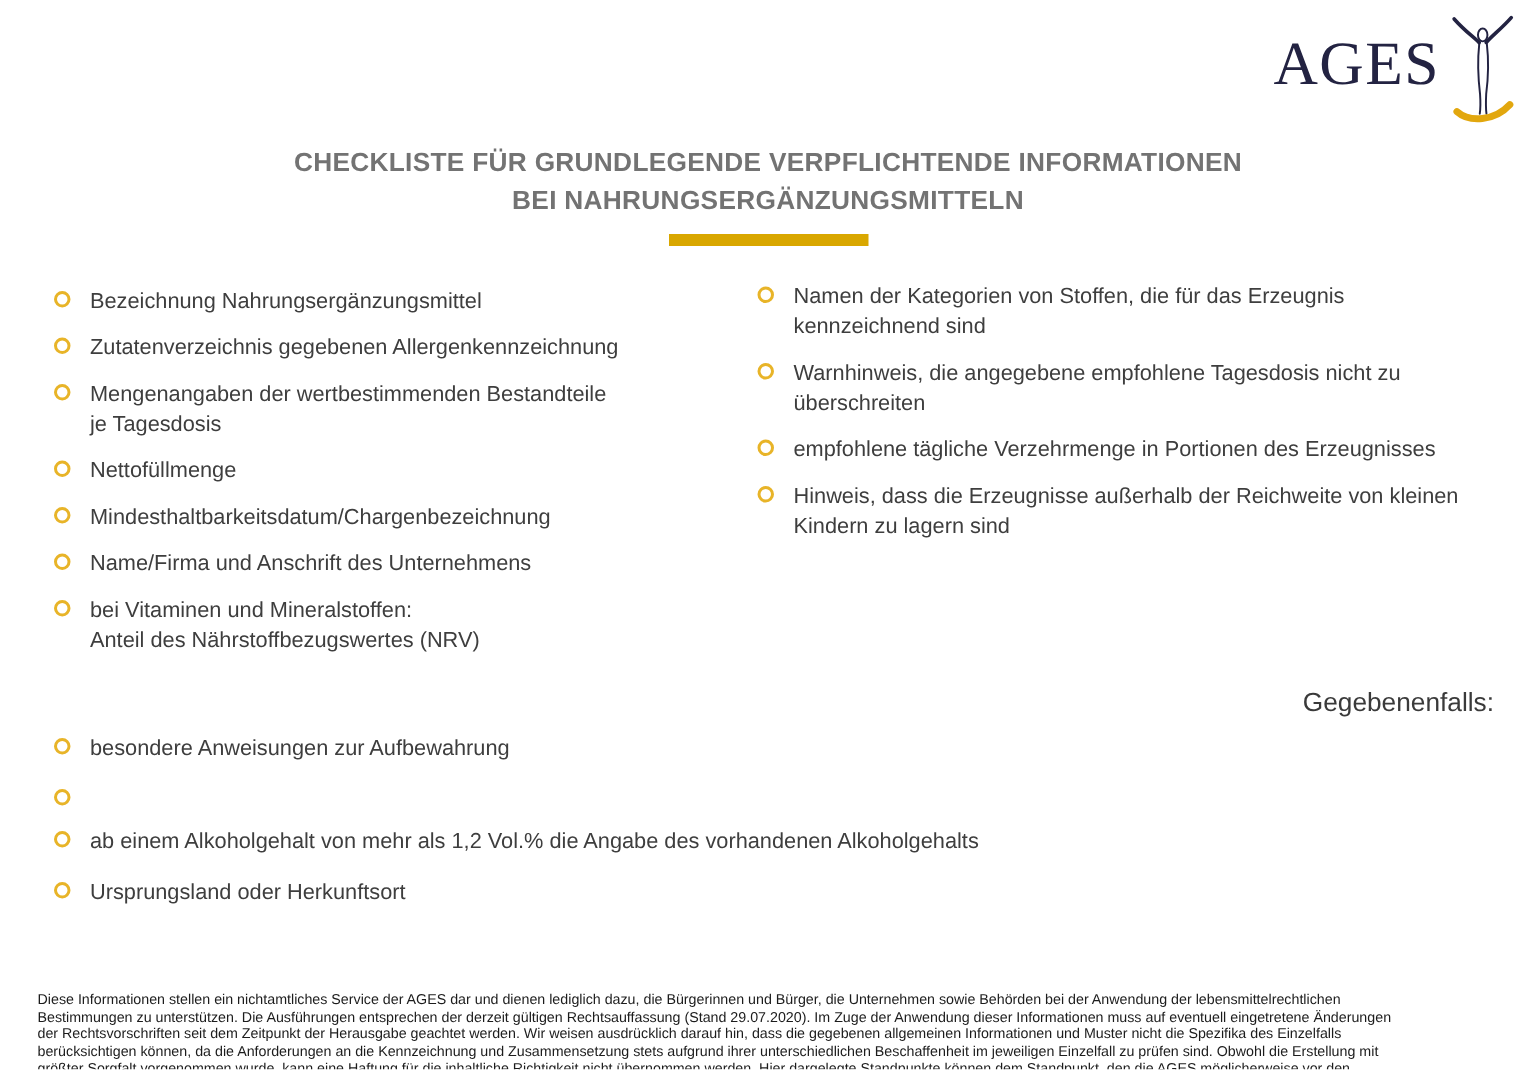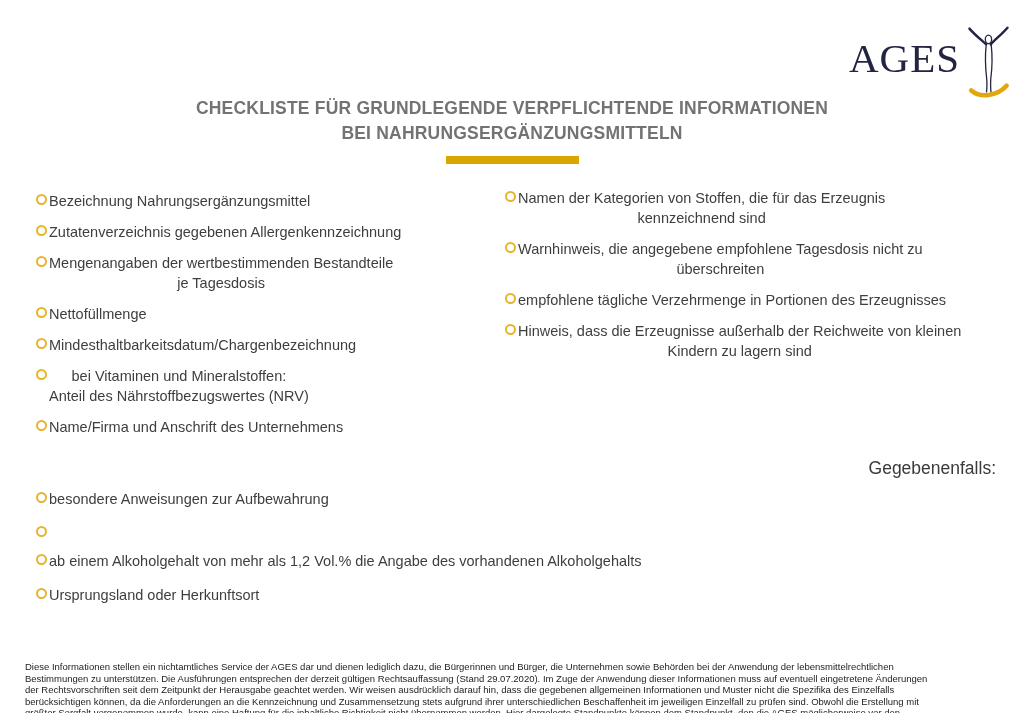--- a/index.html
+++ b/index.html
@@ -1,36 +1,36 @@
 <!DOCTYPE html>
 <html><head>
 <meta charset="utf-8">
 <style>
   * { margin:0; padding:0; box-sizing:border-box; }
   html,body { background:#ffffff; }
   body { width:1024px; height:713px; font-family:"Liberation Sans", sans-serif; }
   .page { position:relative; width:1024px; height:713px; background:#fff; overflow:hidden; }
 
   
-  .logo { position:absolute; top:24px; right:10px; display:flex; align-items:center;margin-left:28px; }
+  .logo { position:absolute; top:8px; right:10px; display:flex; align-items:center;margin-left:28px; }
   .logo-text { font-family:"Liberation Serif", serif; font-size:41px; line-height:1;
                color:#232342; letter-spacing:1px; padding-bottom:10px; }
   .logo-figure { width:52px; height:78px; margin-left:2px; }
 
   
   .title-block { position:absolute; top:96px; left:0; width:100%; text-align:center; }
   .title-line { font-size:17.5px; font-weight:bold; color:#737373; line-height:25px; letter-spacing:0.2px; }
   .gold-bar { width:133px; height:8px; background:#d9a700; margin:10px auto 0 auto; }
 
   
   .col { position:absolute; display:flex; flex-direction:column; gap:11px;
          font-size:14.5px; color:#3e3e3e; }
   .col-left  { left:36px;  top:191px; width:450px; }
   .col-right { left:505px; top:188px; width:505px; }
-  .item { display:flex; align-items:flex-start; gap:2px; line-height:20px;text-align:center; }
+  .item { display:flex; align-items:flex-start; gap:13px; line-height:20px; }
   .ring { flex:0 0 auto; width:11px; height:11px; border:2px solid #e8b428;
           border-radius:50%; background:#fff; margin-top:3px; }
   .item-text { white-space:pre-line; }
 
   
   .conditional { position:absolute; left:36px; top:456px; width:960px; }
   .cond-heading { font-size:17.5px; color:#3a3a3a; line-height:24px; margin-bottom:9px;text-align:right; }
   .cond-list { display:flex; flex-direction:column; gap:14px; font-size:14.5px; color:#3e3e3e; }
 
   
@@ -82,26 +82,26 @@
       <div class="item">
       <span class="ring"></span>
       <span class="item-text">Nettofüllmenge</span>
     </div>
       <div class="item">
       <span class="ring"></span>
       <span class="item-text">Mindesthaltbarkeitsdatum/Chargenbezeichnung</span>
     </div>
       <div class="item">
       <span class="ring"></span>
-      <span class="item-text">bei Vitaminen und Mineralstoffen:
-Anteil des Nährstoffbezugswertes (NRV)</span>
+      <span class="item-text">Name/Firma und Anschrift des Unternehmens</span>
     </div>
       <div class="item">
       <span class="ring"></span>
-      <span class="item-text">Name/Firma und Anschrift des Unternehmens</span>
+      <span class="item-text">bei Vitaminen und Mineralstoffen:
+Anteil des Nährstoffbezugswertes (NRV)</span>
     </div>
     </div>
 
   <div class="col col-right">
       <div class="item">
       <span class="ring"></span>
       <span class="item-text">Namen der Kategorien von Stoffen, die für das Erzeugnis
 kennzeichnend sind</span>
     </div>
       <div class="item">

